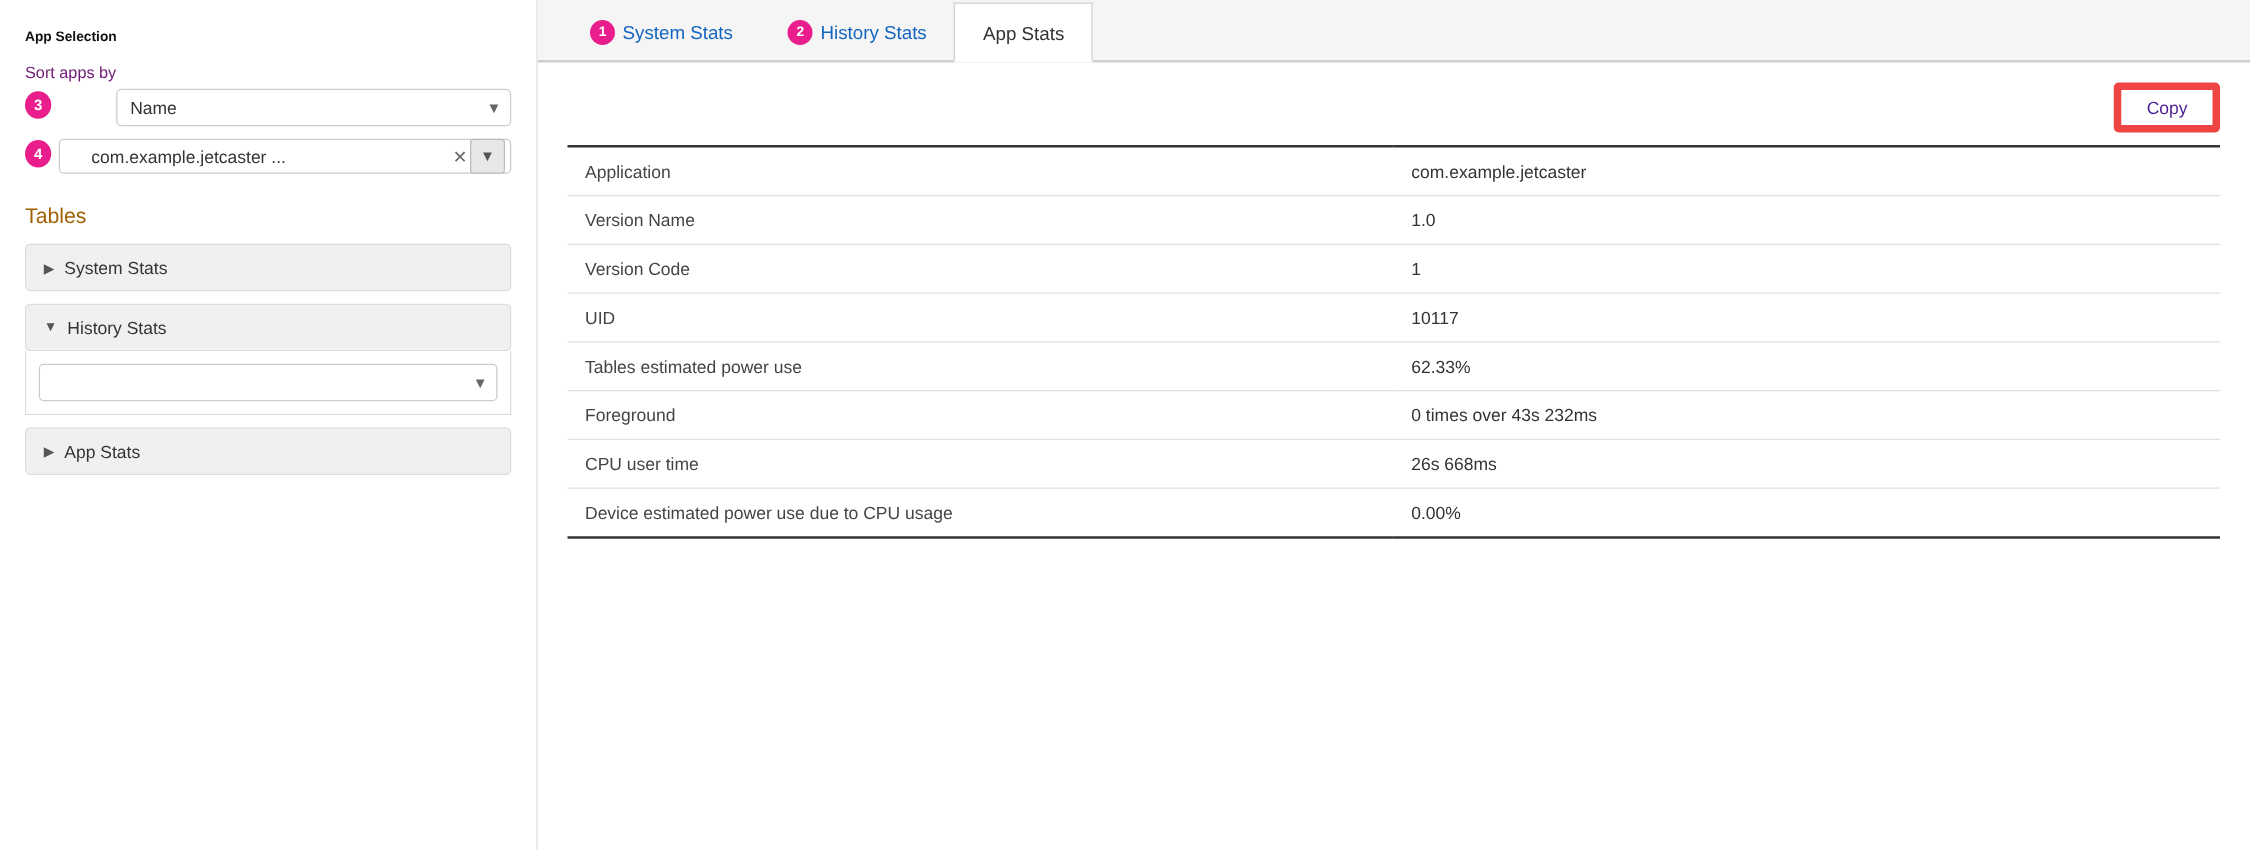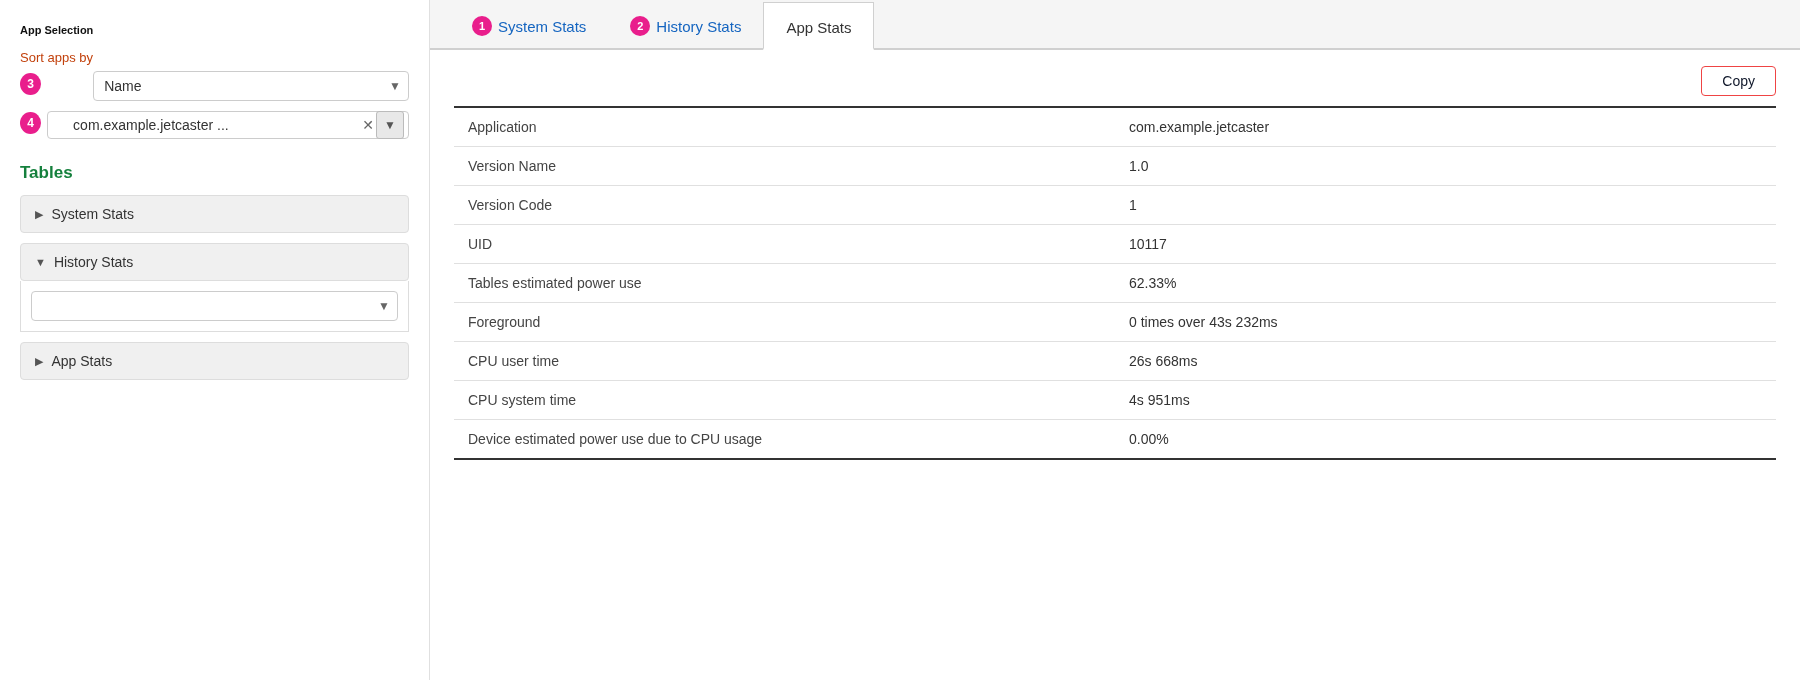--- a/index.html
+++ b/index.html
@@ -24,21 +24,21 @@
       border-right: 1px solid #e0e0e0;
     }
     .sidebar-title {
       font-size: 11px;
       font-weight: 700;
       margin-bottom: 14px;
       color: #111;
     }
     .sort-label {
       font-size: 13px;
-      color: #c2410c;
+      color: #701a75;
       margin-bottom: 6px;
     }
     .badge {
       display: inline-flex;
       align-items: center;
       justify-content: center;
       width: 22px;
       height: 22px;
       border-radius: 50%;
       background: #e91e8c;
@@ -127,23 +127,23 @@
       border-radius: 3px;
       display: flex;
       align-items: center;
       justify-content: center;
       cursor: pointer;
       color: #555;
       font-size: 12px;
     }
     .tables-title {
       font-size: 17px;
-      font-weight: 700;
+      font-weight: 400;
       margin-bottom: 12px;
-      color: #15803d;
+      color: #a16207;
     }
     .table-group {
       margin-bottom: 10px;
     }
     .table-group-header {
       display: flex;
       align-items: center;
       gap: 8px;
       padding: 10px 14px;
       background: #f0f0f0;
@@ -241,26 +241,26 @@
       padding: 16px 24px;
       flex: 1;
     }
     .copy-row {
       display: flex;
       justify-content: flex-end;
       margin-bottom: 10px;
     }
     .copy-btn {
       padding: 6px 20px;
-      border: 1px solid #ef4444;
+      border: 6px solid #ef4444;
       background: #fff;
       border-radius: 4px;
       cursor: pointer;
       font-size: 14px;
-      color: #0f172a;
+      color: #4c1d95;
     }
     .stats-table {
       width: 100%;
       border-collapse: collapse;
     }
     .stats-table tr {
       border-bottom: 1px solid #e0e0e0;
     }
     .stats-table tr:first-child {
       border-top: 2px solid #333;
@@ -392,24 +392,20 @@
             </tr>
             <tr>
               <td>Foreground</td>
               <td>0 times over 43s 232ms</td>
             </tr>
             <tr>
               <td>CPU user time</td>
               <td>26s 668ms</td>
             </tr>
             <tr>
-              <td>CPU system time</td>
-              <td>4s 951ms</td>
-            </tr>
-            <tr>
               <td>Device estimated power use due to CPU usage</td>
               <td>0.00%</td>
             </tr>
           </tbody>
       </table>
     </div>
   </div>
 </div>
 
 </body></html>

